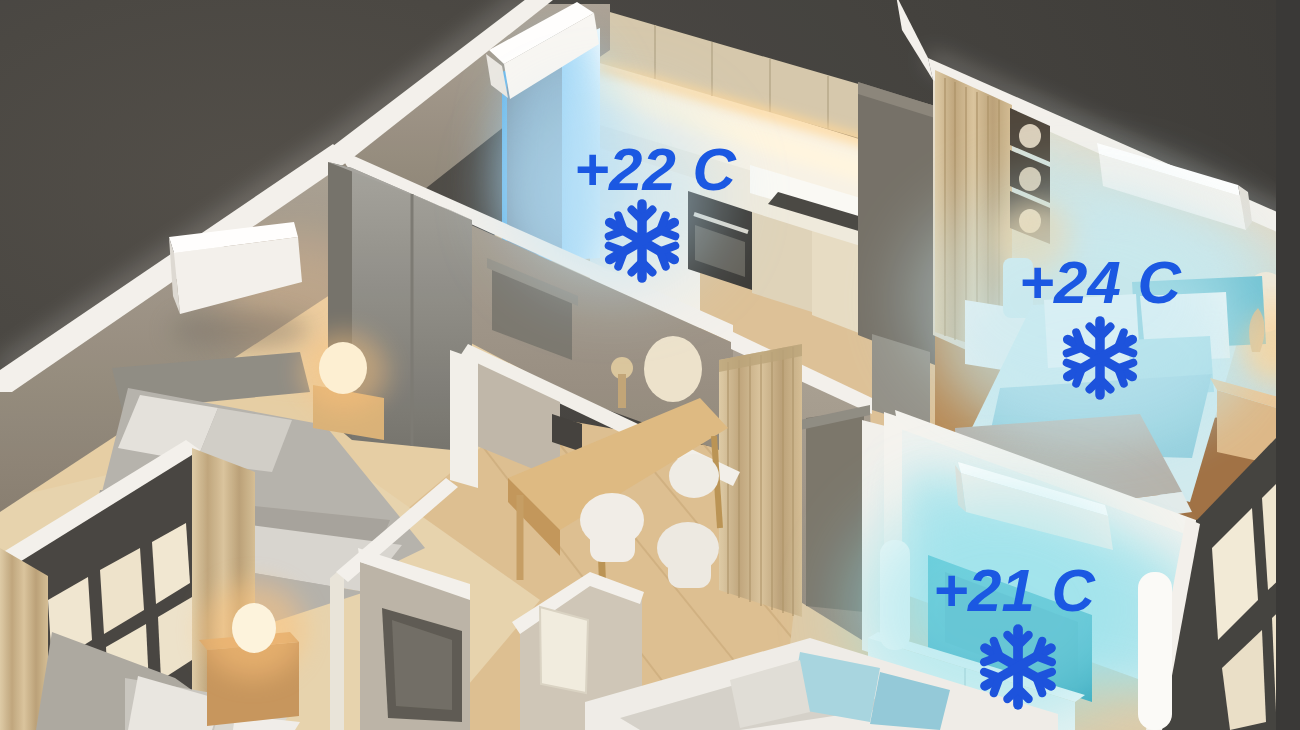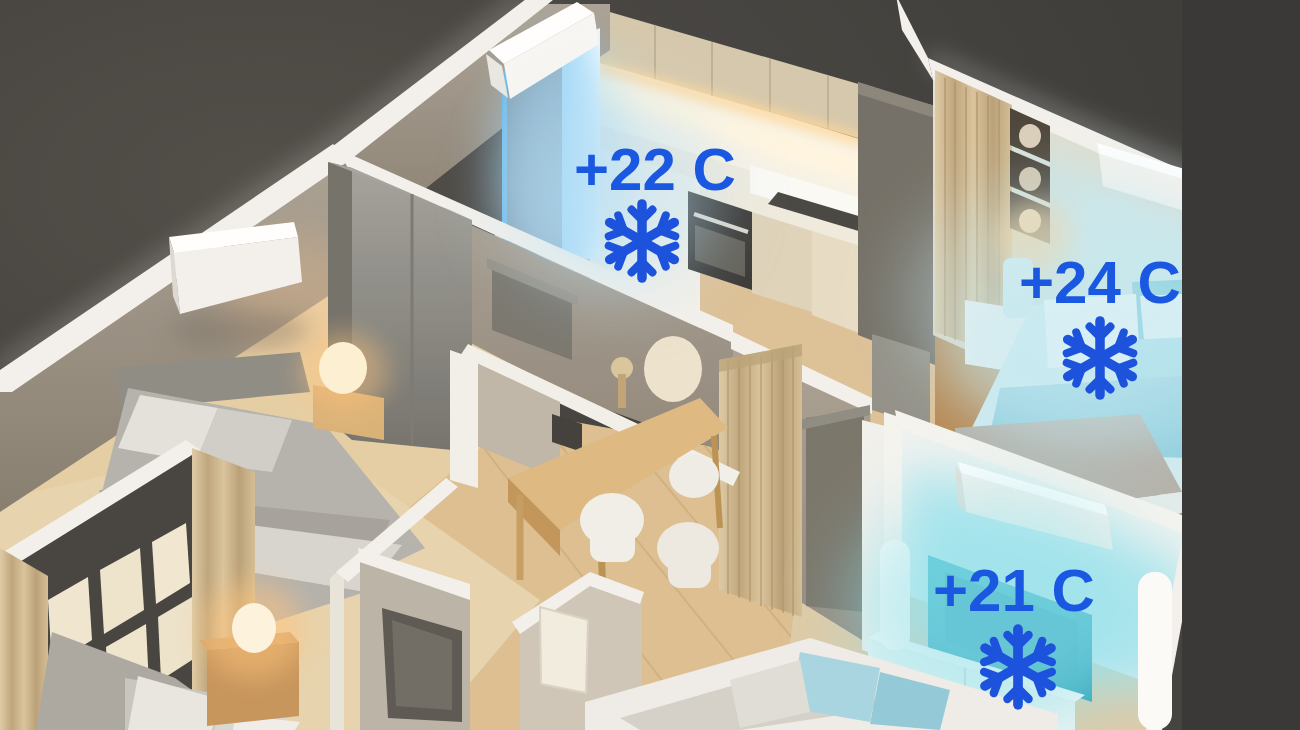--- a/index.html
+++ b/index.html
@@ -1,16 +1,16 @@
 <!DOCTYPE html>
 <html><head>
 <meta charset="utf-8">
 <style>
   html,body{margin:0;padding:0;background:#3a3937;}
-  #scene{position:relative;width:1182px;height:730px;overflow:hidden;font-family:"Liberation Sans",sans-serif;}
+  #scene{position:relative;width:1276px;height:730px;overflow:hidden;font-family:"Liberation Sans",sans-serif;font-style:italic;}
   text{font-family:"Liberation Sans",sans-serif;font-weight:bold;}
 </style>
 </head>
 <body>
 <div id="scene">
 <svg width="1300" height="730" viewBox="0 0 1300 730" xmlns="http://www.w3.org/2000/svg">
 <defs>
   <radialGradient id="bgGrad" cx="20%" cy="25%" r="100%">
     <stop offset="0%" stop-color="#4a4742"></stop>
     <stop offset="55%" stop-color="#3a3936"></stop>

